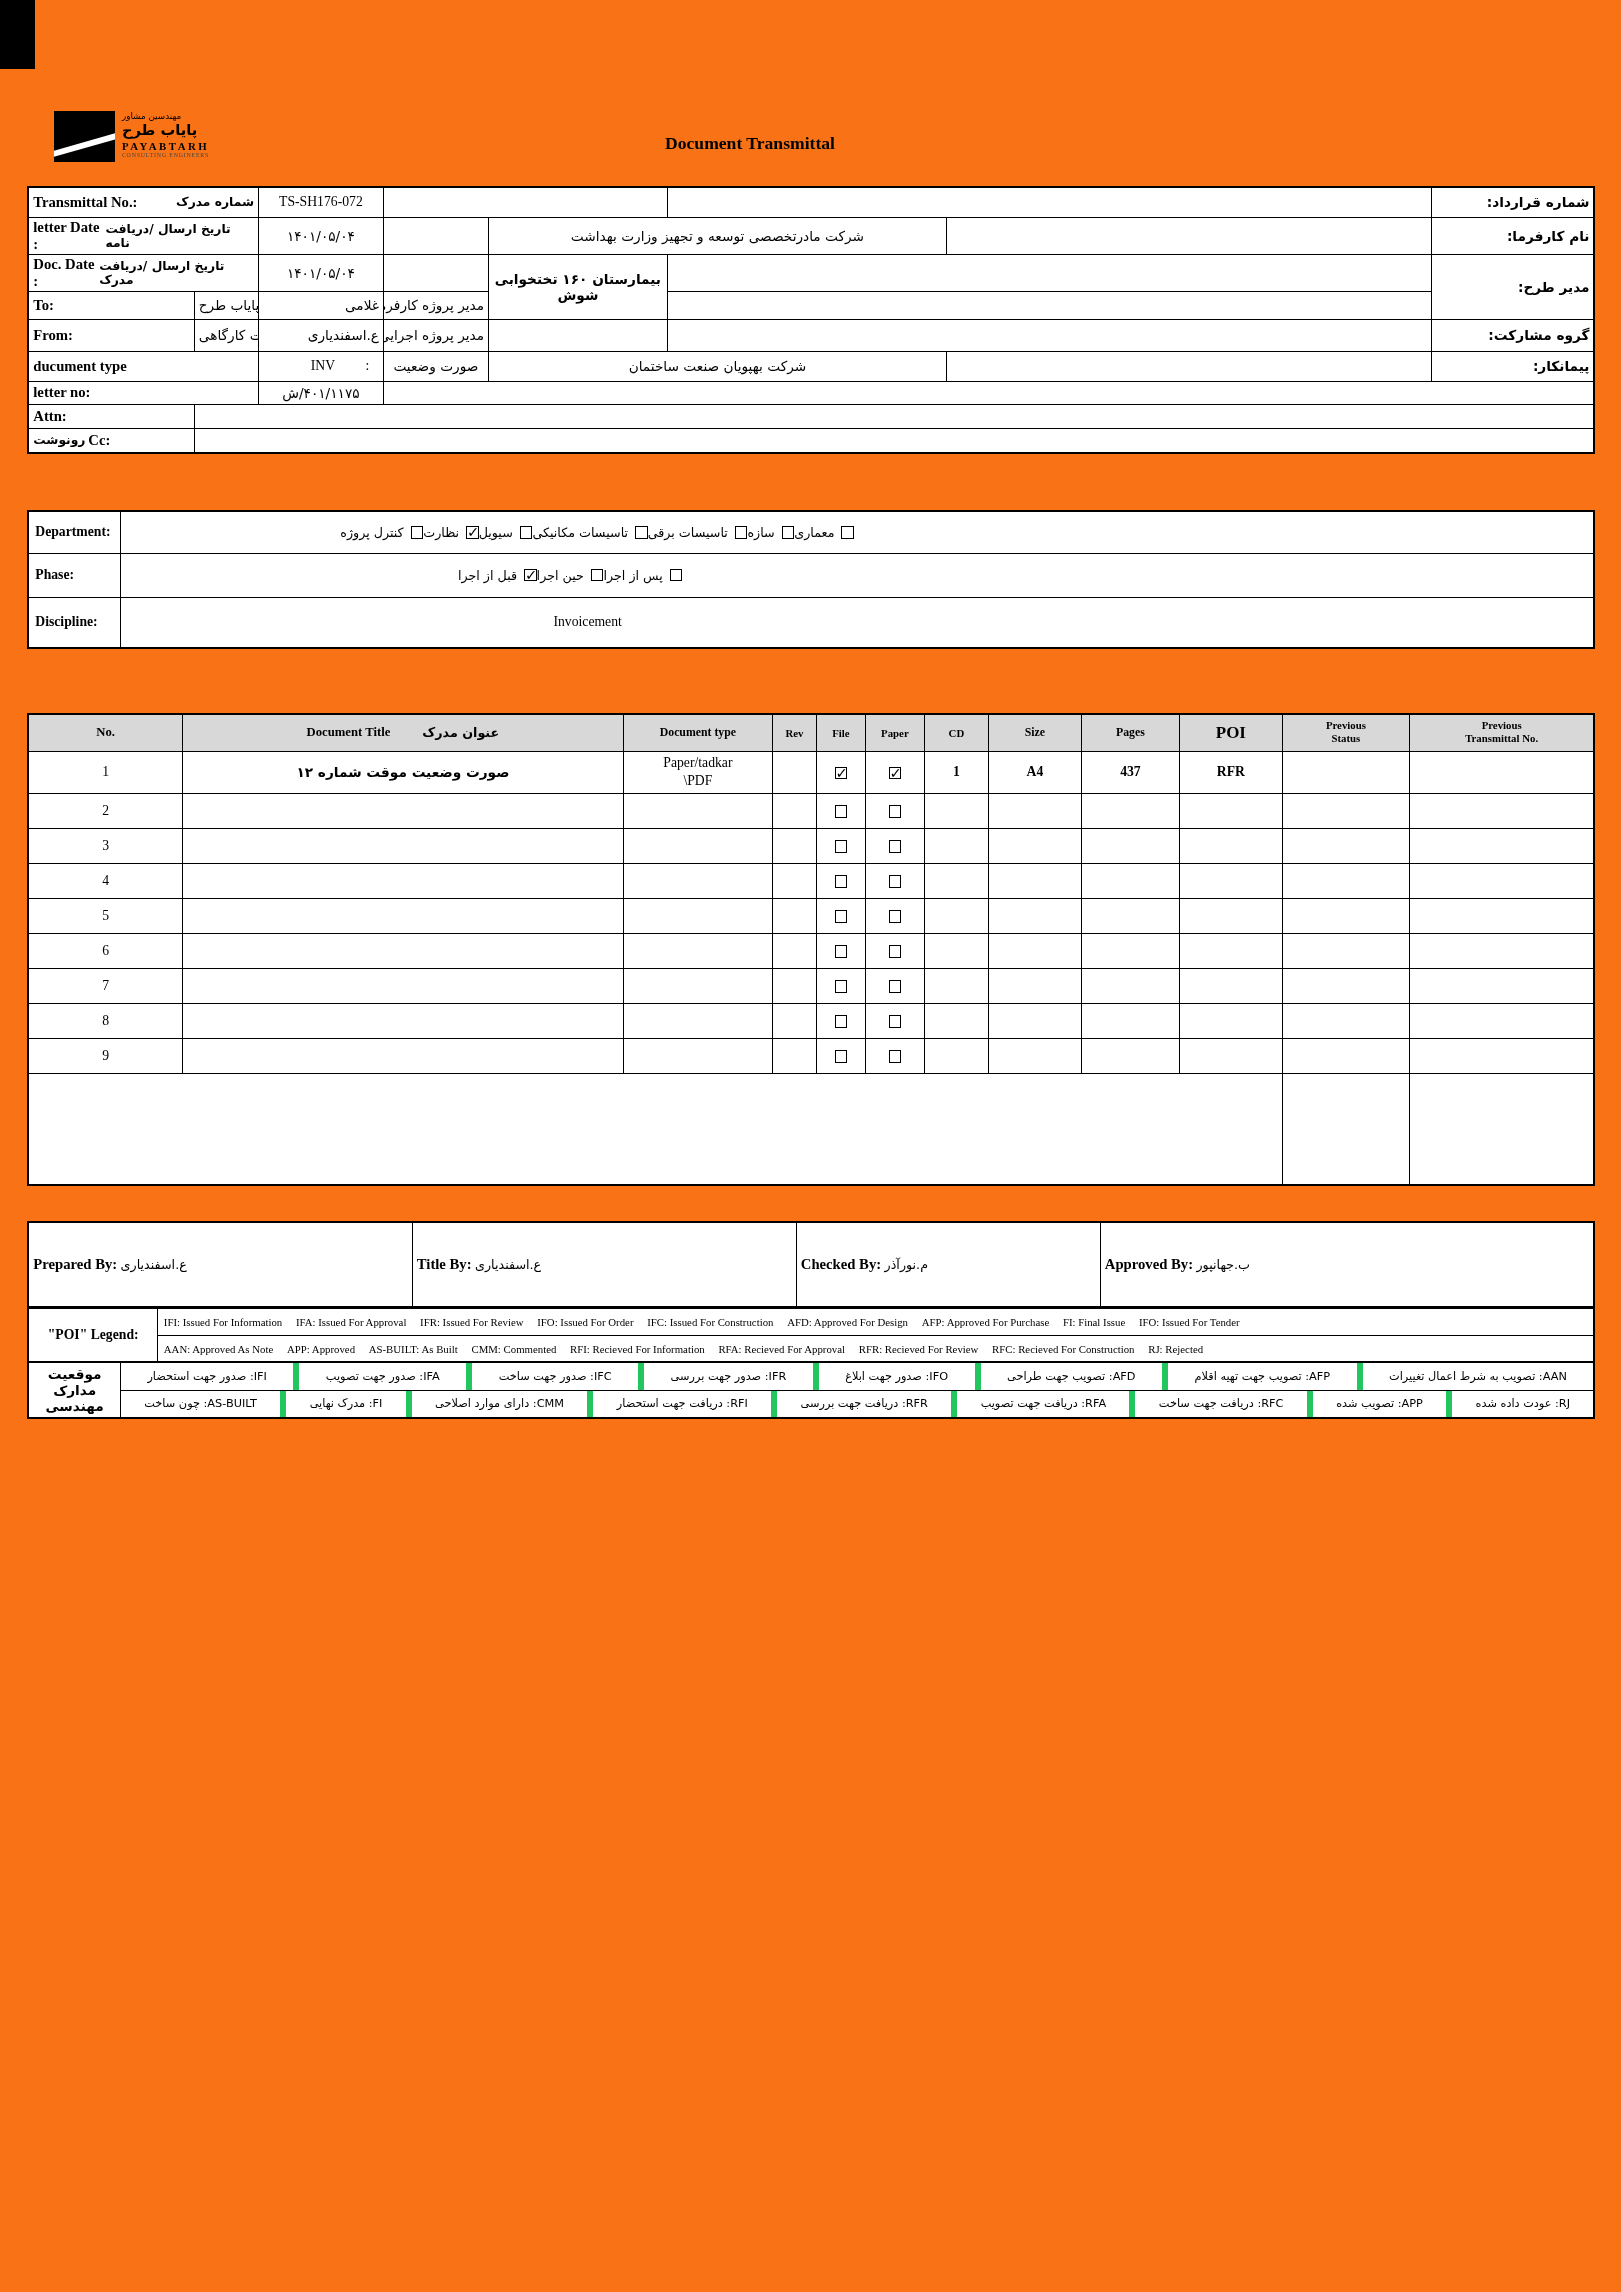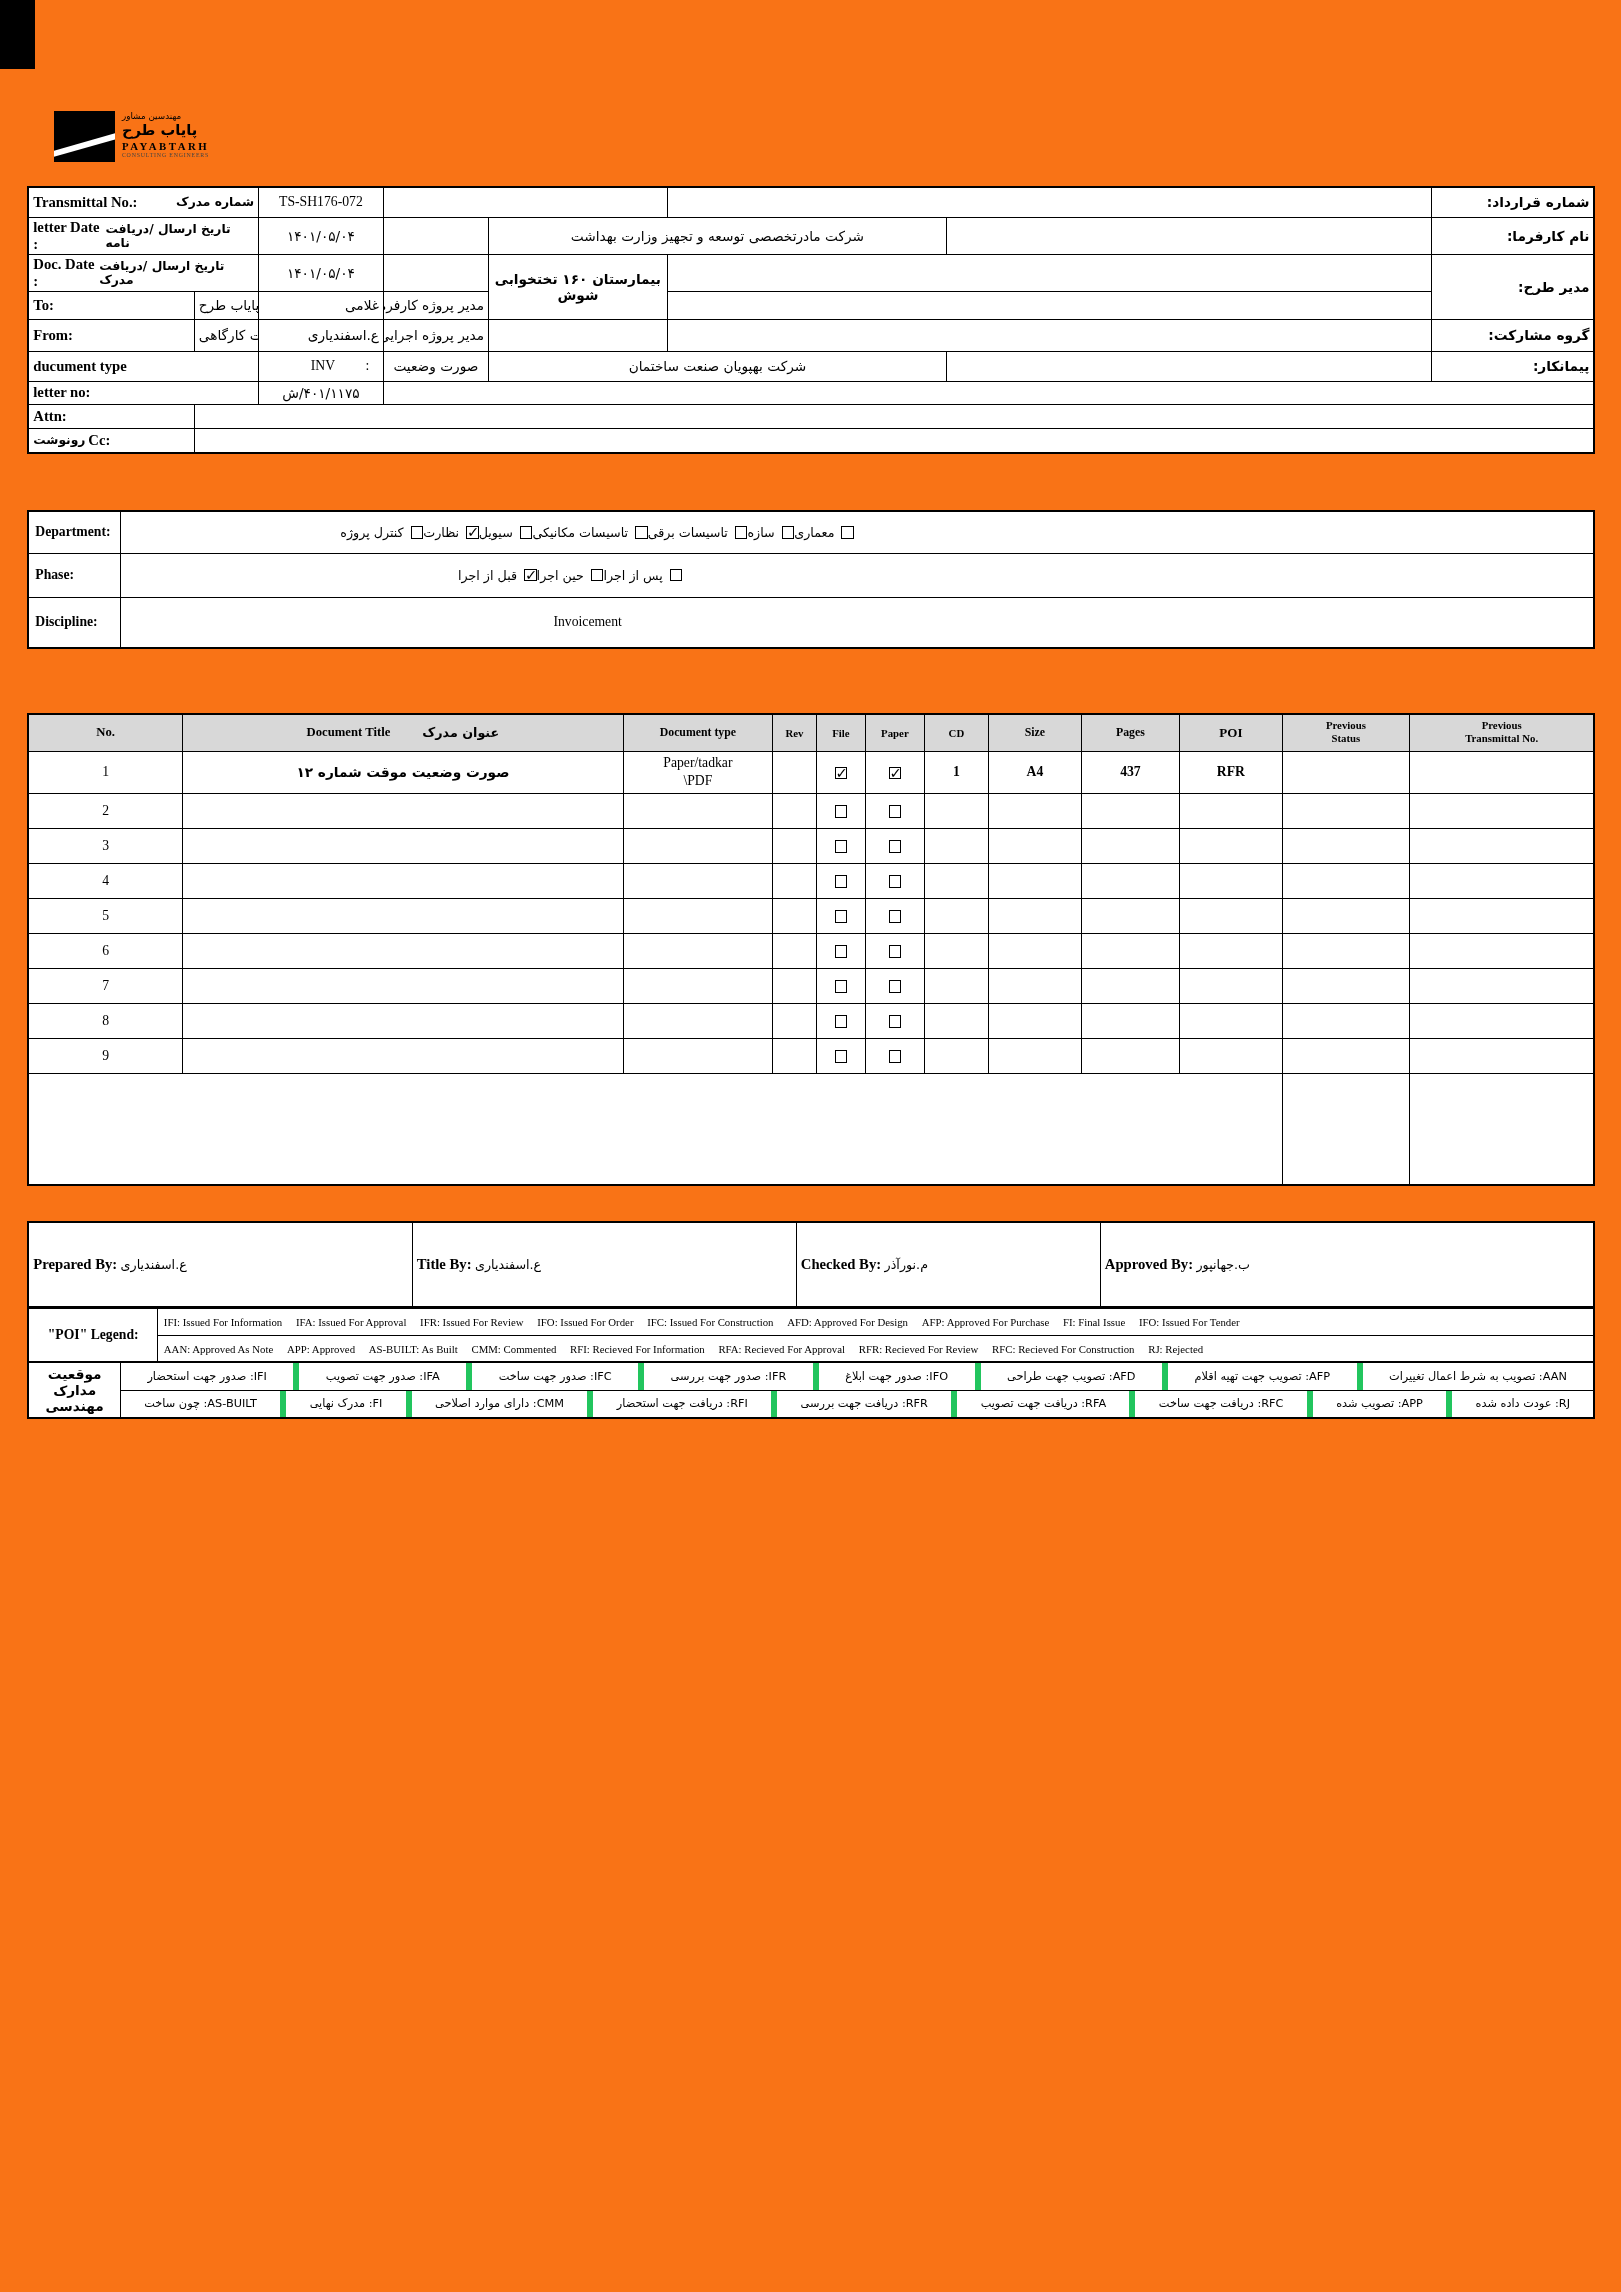--- a/index.html
+++ b/index.html
@@ -100,20 +100,21 @@
       <div class="logo-slash" data-name="logo-slash"></div>
     </div>
     <div class="logo-text" data-name="logo-text-block">
       <div class="fa logo-fa1" data-name="logo-fa-tagline">مهندسین مشاور</div>
       <div class="fa logo-fa2" data-name="logo-fa-name">پایاب طرح</div>
       <div class="logo-latin" data-name="logo-latin-name">PAYABTARH</div>
       <div class="logo-sub" data-name="logo-subtitle">CONSULTING ENGINEERS</div>
     </div>
   </div>
 
+  <div class="doc-title" data-name="page-title">Document Transmittal</div>
 
   <table class="tbl info-tbl" data-name="transmittal-info-table">
     <colgroup>
       <col style="width:166px">
         <col style="width:64px">
         <col style="width:125px">
         <col style="width:105px">
       <col style="width:179px">
         <col style="width:279px">
         <col style="width:485px">
@@ -300,21 +301,21 @@
             <span class="fa b" data-name="col-header-title-fa">عنوان مدرک</span>
           </div>
         </th>
         <th data-name="col-header-doc-type" style="font-size:11.8px">Document type</th>
         <th data-name="col-header-rev" style="font-size:10.8px">Rev</th>
         <th data-name="col-header-file" style="font-size:10.8px">File</th>
         <th data-name="col-header-paper" style="font-size:10.8px">Paper</th>
         <th data-name="col-header-cd" style="font-size:10.8px">CD</th>
         <th data-name="col-header-size" style="font-size:11.8px">Size</th>
         <th data-name="col-header-pages" style="font-size:11.8px">Pages</th>
-        <th data-name="col-header-poi" style="font-size:13px">POI</th>
+        <th data-name="col-header-poi" style="font-size:17px">POI</th>
         <th data-name="col-header-prev-status"><span class="wn1" data-name="col-header-prev-status-text">Previous Status</span></th>
         <th data-name="col-header-prev-transmittal"><span class="wn2" data-name="col-header-prev-transmittal-text">Previous Transmittal No.</span></th>
       </tr>
     </thead>
     <tbody data-name="doc-table-body">
         <tr data-name="document-table-row">
       <td class="c-no" data-name="row-no">1</td>
       <td class="c-title fa b" data-name="row-title">صورت وضعیت موقت شماره ۱۲</td>
       <td class="c-doctype" data-name="row-doc-type">Paper/tadkar
 \PDF</td>

